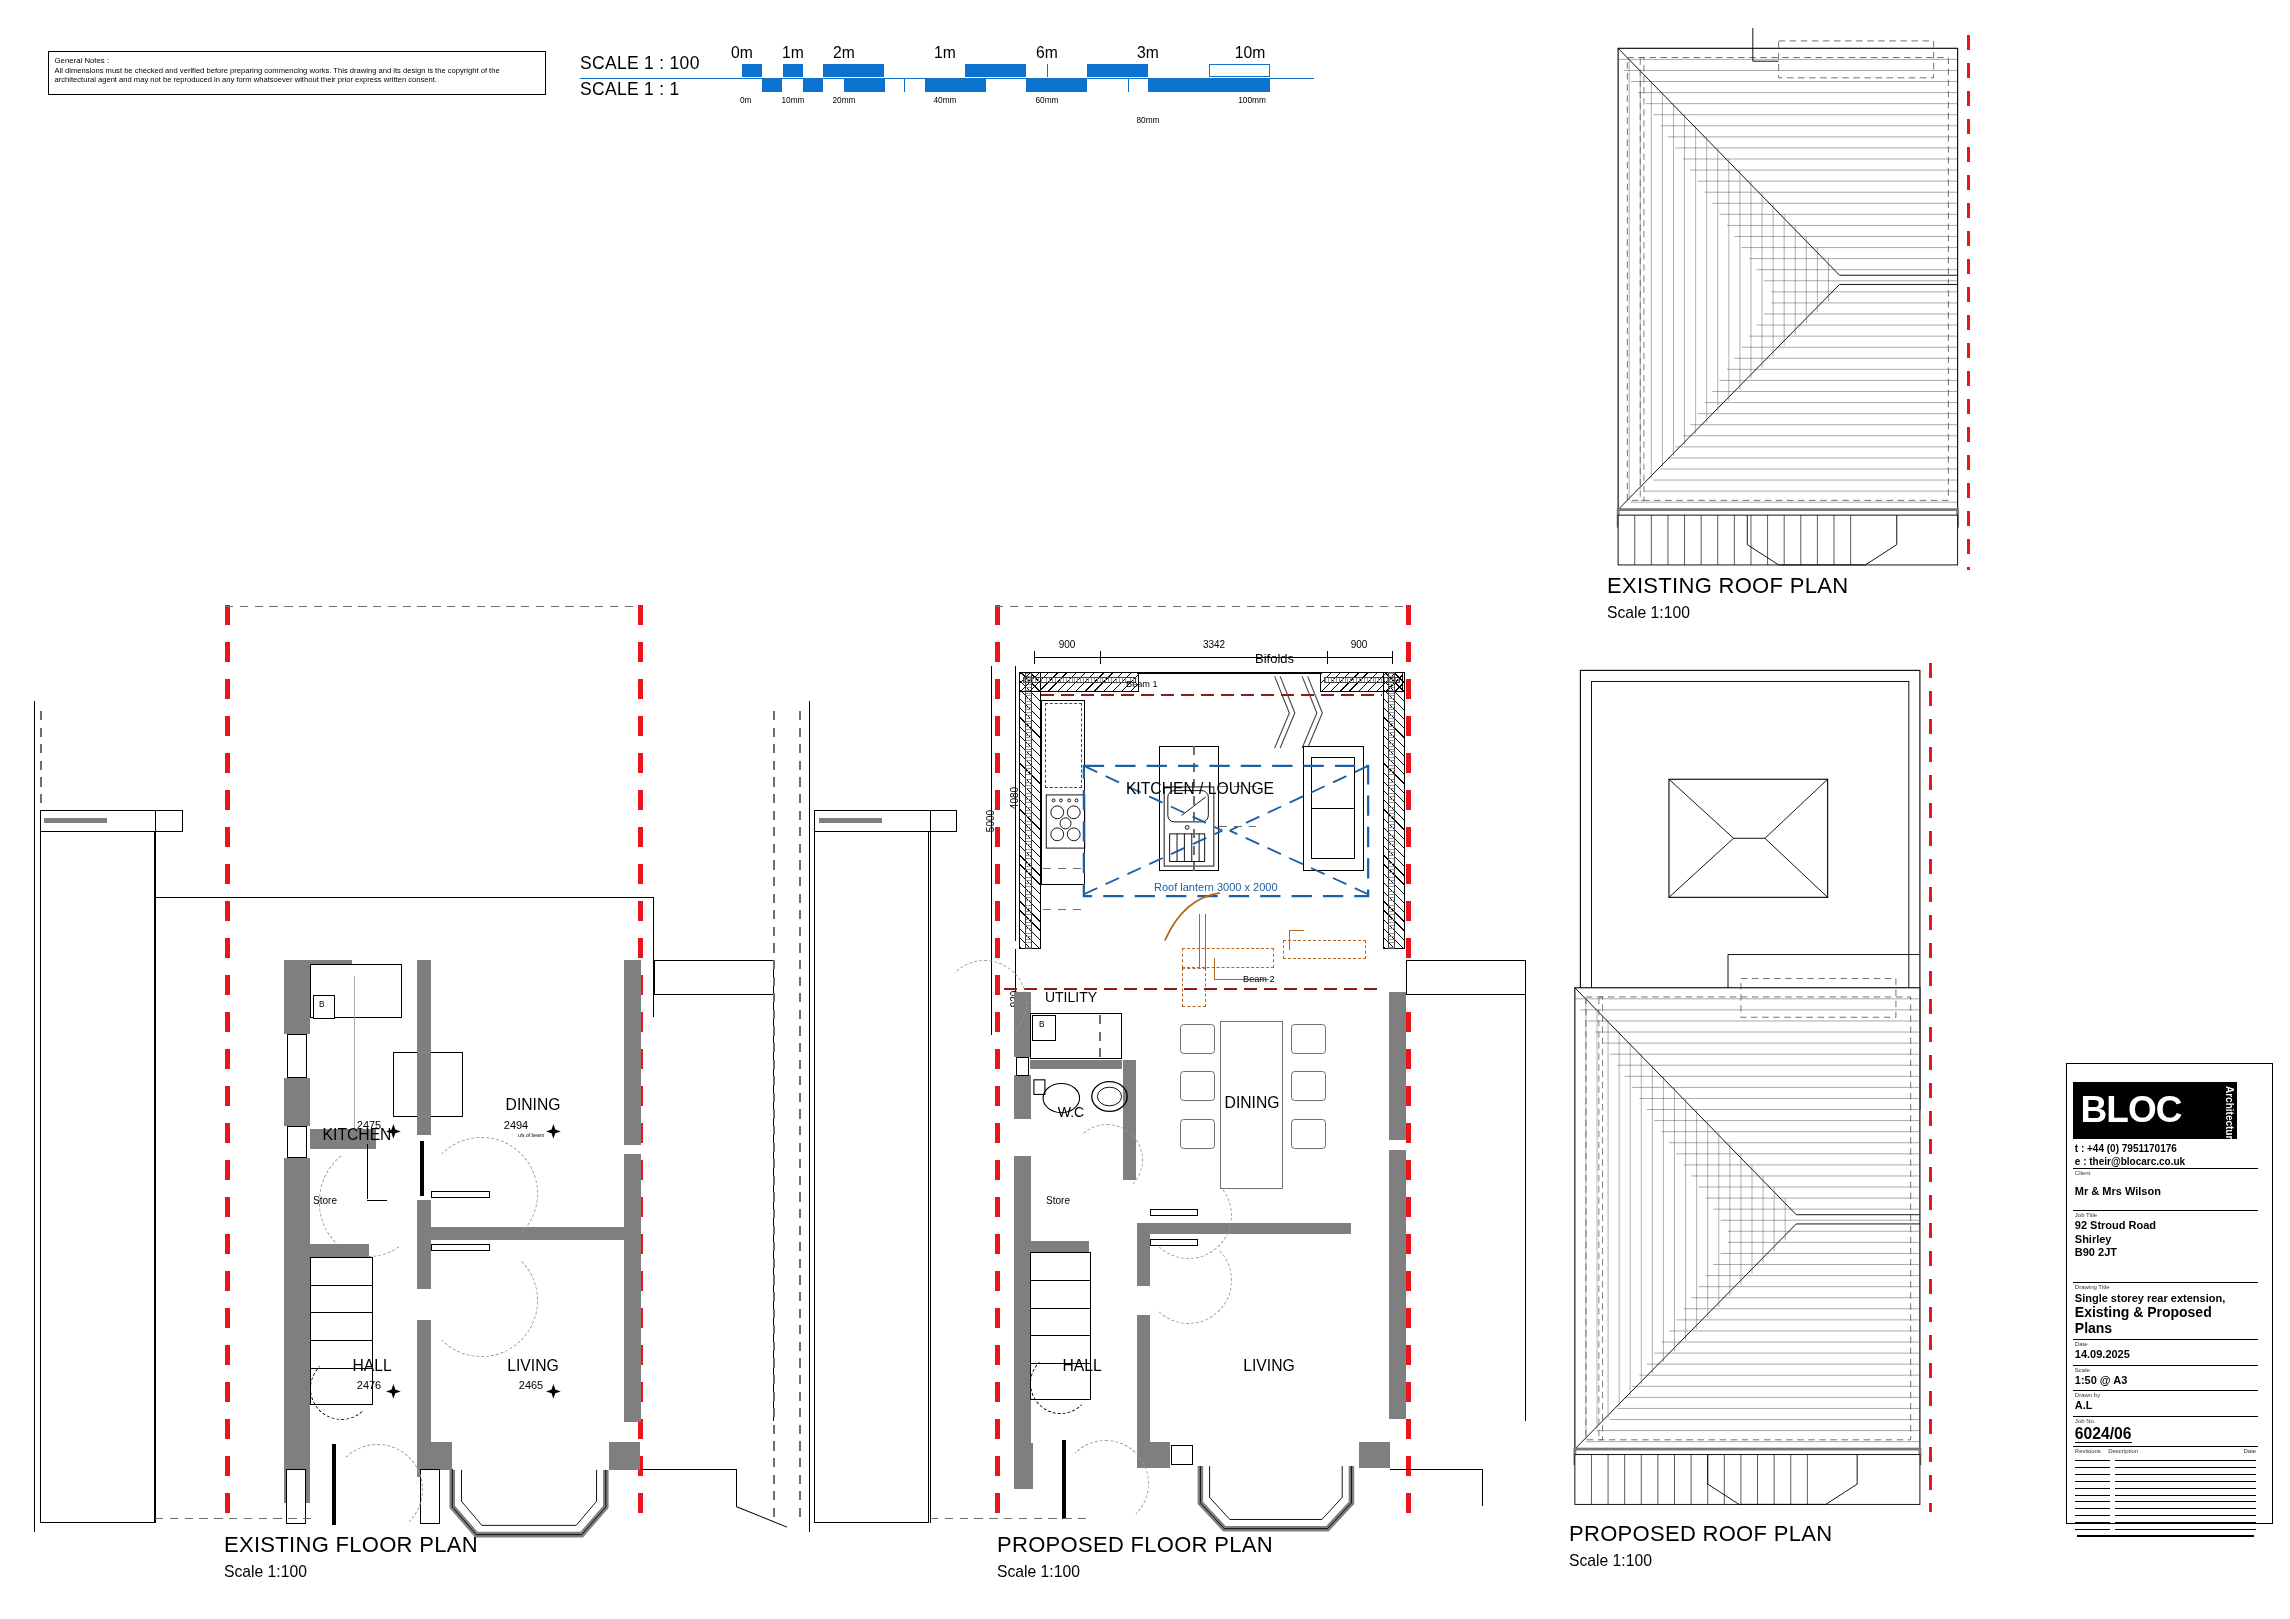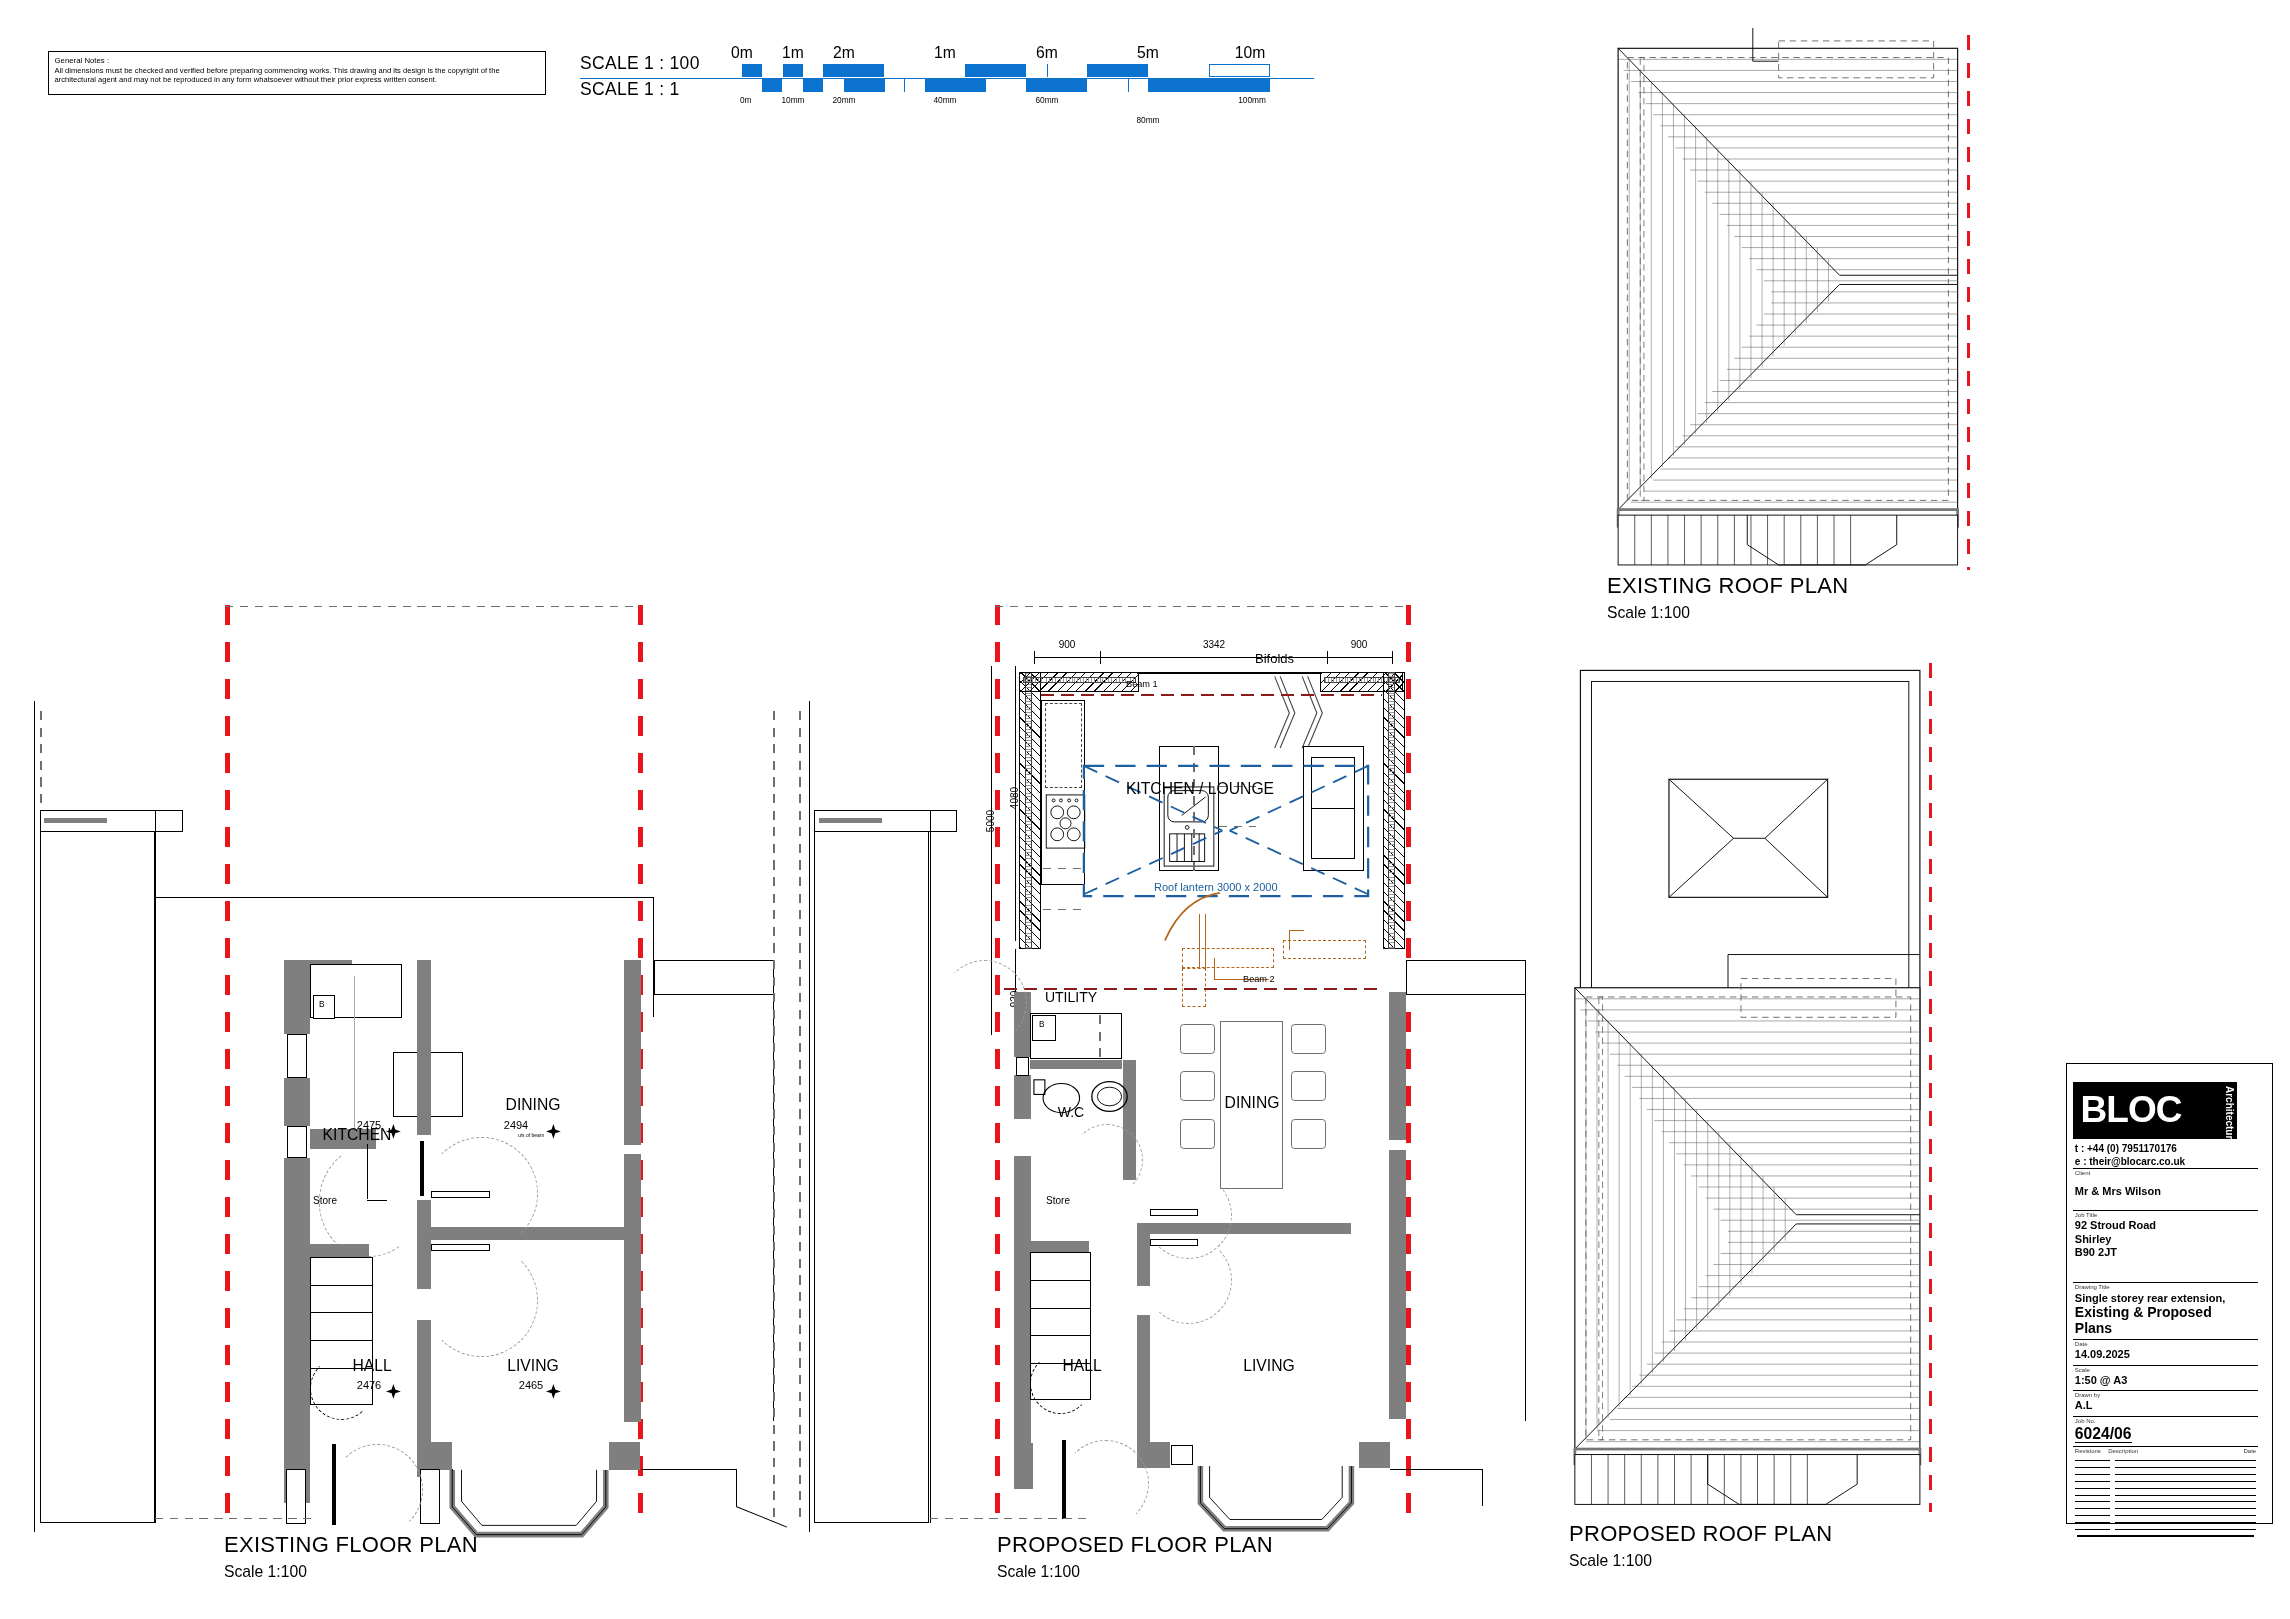--- a/index.html
+++ b/index.html
@@ -142,21 +142,21 @@
       <div class="bar barbot" style="left:284px;width:61px;"></div>
       <div class="bar barbot" style="left:406px;width:122px;"></div>
       <div class="tick tk-b" style="left:162px;"></div>
       <div class="tick tk-b" style="left:386px;"></div>
 
       <div class="sl" style="left:0px;">0m</div>
       <div class="sl" style="left:51px;">1m</div>
       <div class="sl" style="left:102px;">2m</div>
       <div class="sl" style="left:203px;">1m</div>
       <div class="sl" style="left:305px;">6m</div>
-      <div class="sl" style="left:406px;">5m</div>
+      <div class="sl" style="left:406px;">3m</div>
       <div class="sl" style="left:508px;">10m</div>
 
       <div class="slb" style="left:3.7px;">0m</div>
       <div class="slb" style="left:51px;">10mm</div>
       <div class="slb" style="left:102px;">20mm</div>
       <div class="slb" style="left:203px;">40mm</div>
       <div class="slb" style="left:305px;">60mm</div>
       <div class="slb" style="left:406px;margin-top:20px;">80mm</div>
       <div class="slb" style="left:510px;">100mm</div>
     </div>

